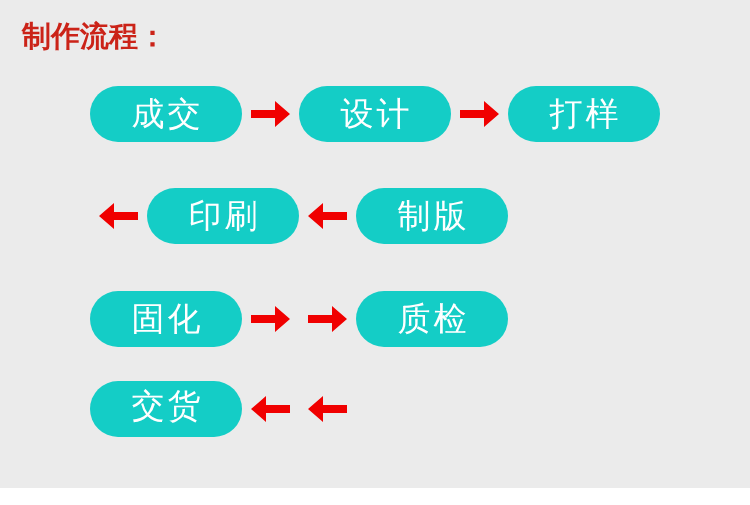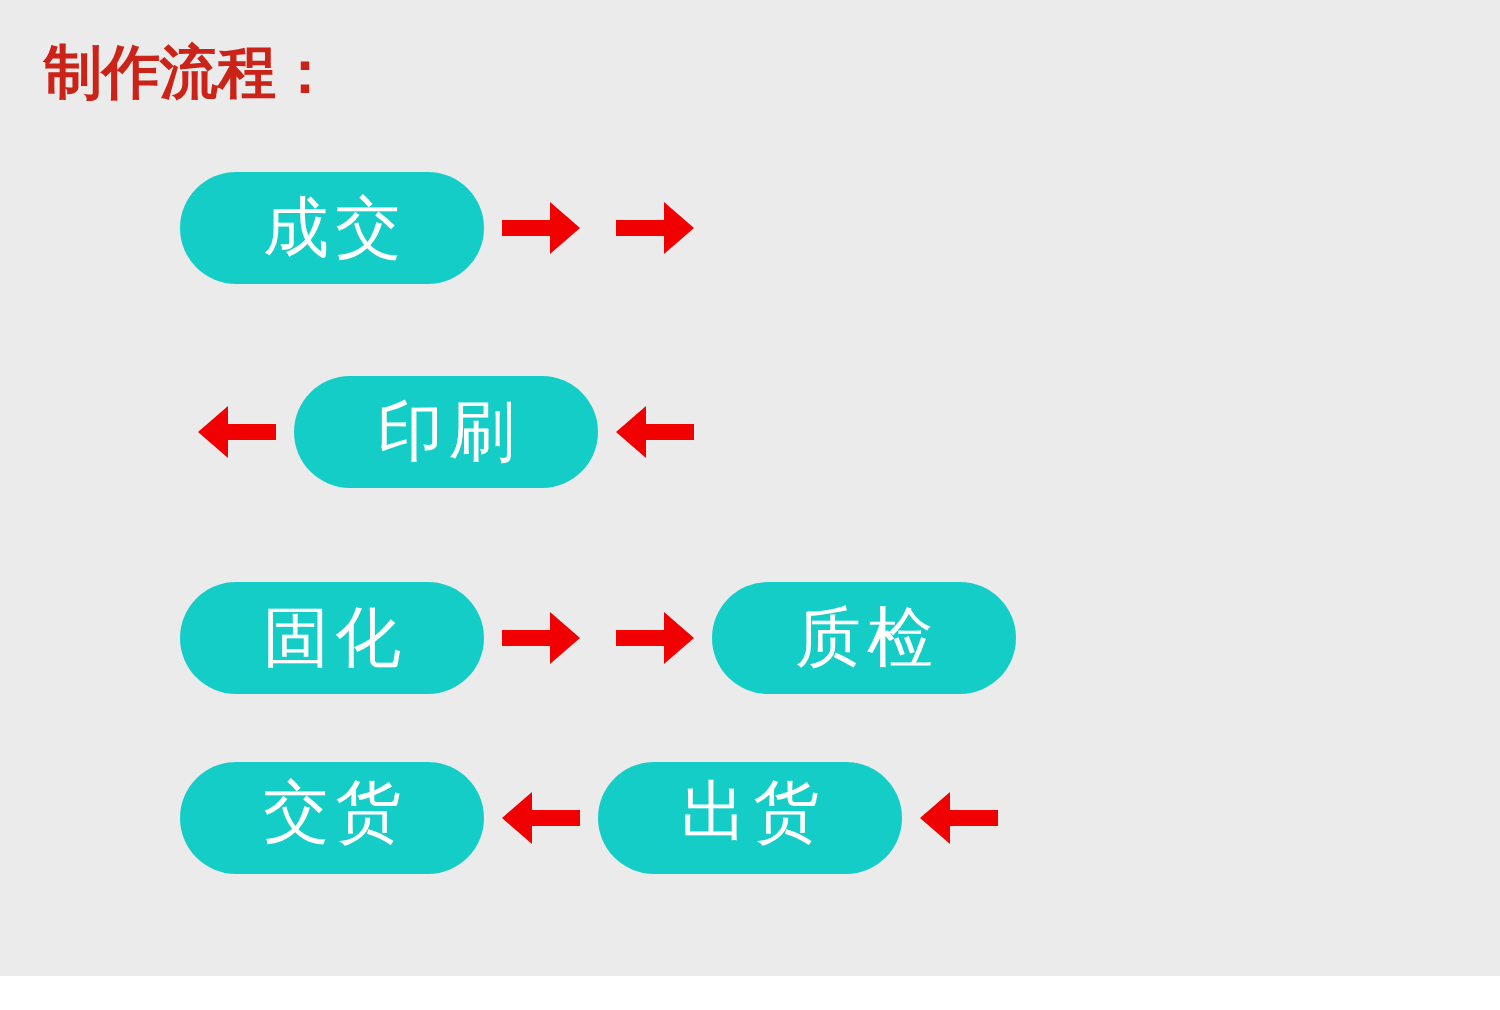--- a/index.html
+++ b/index.html
@@ -95,40 +95,49 @@
 
   <div class="flow-row" id="row-0">
     <div class="node-box">
       <span class="node-label">成交</span>
     </div>
     <div class="arrow-cell">
       <svg width="40" height="32" viewBox="0 0 40 32" aria-hidden="true">
         <path d="M0 12 L24 12 L24 3 L39 16 L24 29 L24 20 L0 20 Z" fill="#f00000"></path>
       </svg>
     </div>
+    <div class="node-box">
+      <span class="node-label">设计</span>
+    </div>
     <div class="arrow-cell">
       <svg width="40" height="32" viewBox="0 0 40 32" aria-hidden="true">
         <path d="M0 12 L24 12 L24 3 L39 16 L24 29 L24 20 L0 20 Z" fill="#f00000"></path>
       </svg>
+    </div>
+    <div class="node-box">
+      <span class="node-label">打样</span>
     </div>
   </div>
 
   <div class="flow-row" id="row-1">
     <div class="arrow-cell">
       <svg width="40" height="32" viewBox="0 0 40 32" aria-hidden="true">
         <path d="M39 12 L15 12 L15 3 L0 16 L15 29 L15 20 L39 20 Z" fill="#f00000"></path>
       </svg>
     </div>
     <div class="node-box">
       <span class="node-label">印刷</span>
     </div>
     <div class="arrow-cell">
       <svg width="40" height="32" viewBox="0 0 40 32" aria-hidden="true">
         <path d="M39 12 L15 12 L15 3 L0 16 L15 29 L15 20 L39 20 Z" fill="#f00000"></path>
       </svg>
+    </div>
+    <div class="node-box">
+      <span class="node-label">制版</span>
     </div>
   </div>
 
   <div class="flow-row" id="row-2">
     <div class="node-box">
       <span class="node-label">固化</span>
     </div>
     <div class="arrow-cell">
       <svg width="40" height="32" viewBox="0 0 40 32" aria-hidden="true">
         <path d="M0 12 L24 12 L24 3 L39 16 L24 29 L24 20 L0 20 Z" fill="#f00000"></path>
@@ -146,23 +155,20 @@
 
   <div class="flow-row" id="row-3">
     <div class="node-box">
       <span class="node-label">交货</span>
     </div>
     <div class="arrow-cell">
       <svg width="40" height="32" viewBox="0 0 40 32" aria-hidden="true">
         <path d="M39 12 L15 12 L15 3 L0 16 L15 29 L15 20 L39 20 Z" fill="#f00000"></path>
       </svg>
     </div>
-    <div class="node-box">
-      <span class="node-label">出货</span>
-    </div>
     <div class="arrow-cell">
       <svg width="40" height="32" viewBox="0 0 40 32" aria-hidden="true">
         <path d="M39 12 L15 12 L15 3 L0 16 L15 29 L15 20 L39 20 Z" fill="#f00000"></path>
       </svg>
     </div>
   </div>
 
 </div>
 
 </body></html>

